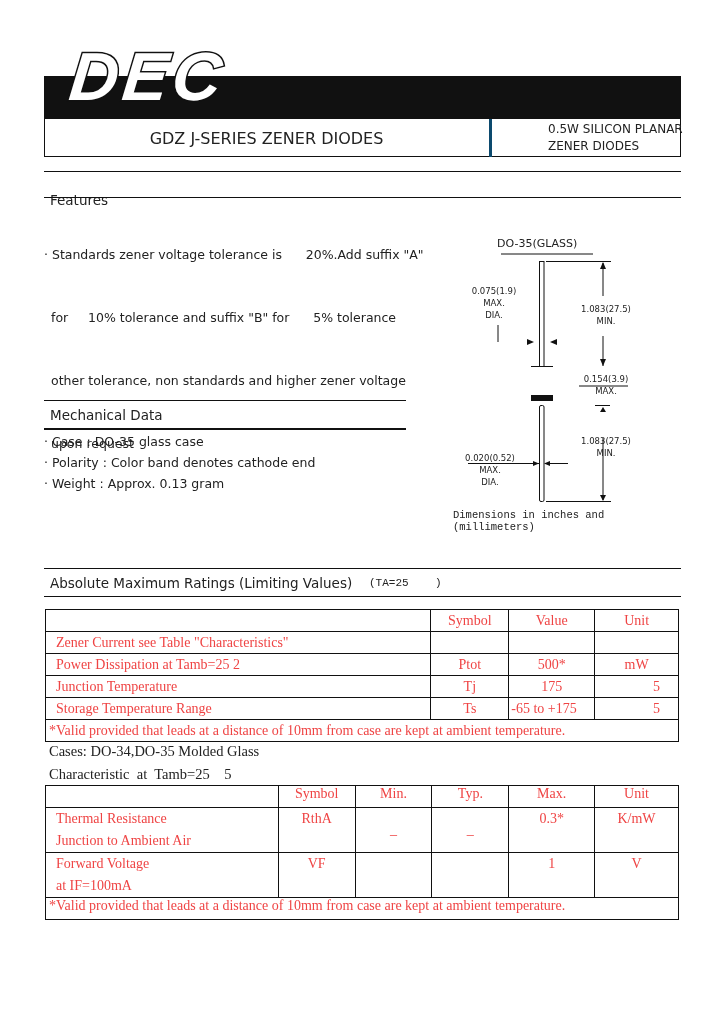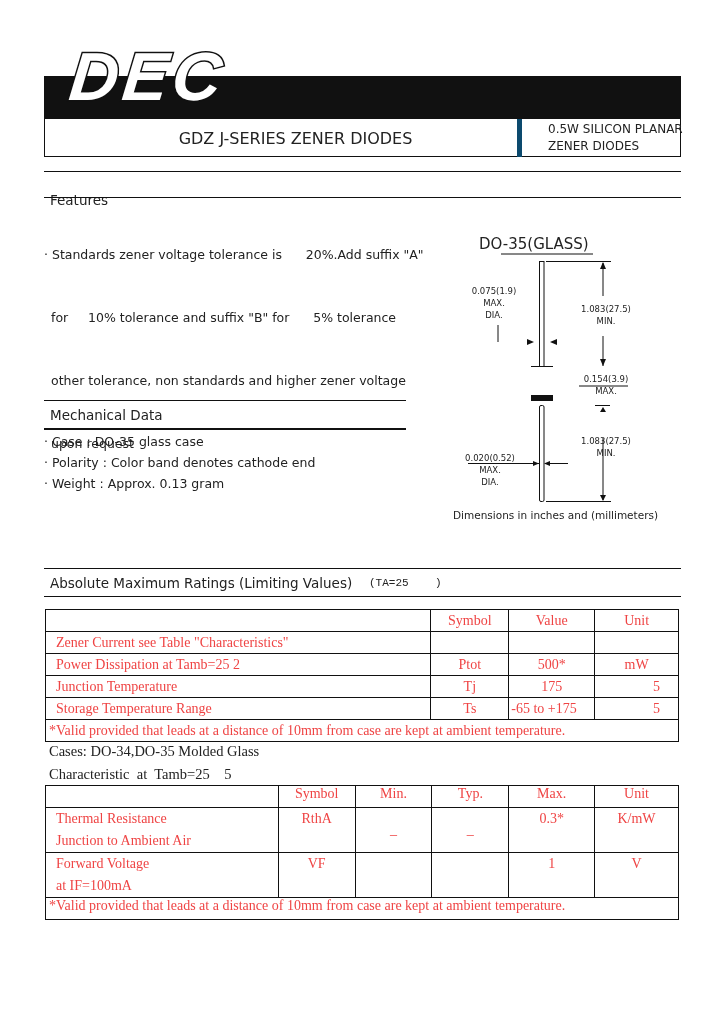--- a/index.html
+++ b/index.html
@@ -4,21 +4,21 @@
 <style>
   html, body { margin:0; padding:0; background:#ffffff; }
   body { width:720px; height:1012px; position:relative; overflow:hidden; color:#111; font-family:"DejaVu Sans", sans-serif; }
   .abs { position:absolute; }
 
   
   .logo-bar { left:44px; top:76px; width:637px; height:43px; background:#111; }
   .logo { left:70px; top:42px; font-family:"Liberation Sans", sans-serif; font-weight:bold; font-style:italic; font-size:68px; letter-spacing:4px; color:#fff; line-height:1;
           -webkit-text-stroke:3px #111; paint-order:stroke fill; transform:skewX(-6deg); }
   .title-box { left:44px; top:119px; width:637px; height:38px; border:1px solid #111; border-top:none; box-sizing:border-box; }
-  .title-main { left:44px; top:119px; width:448px; height:38px; display:flex; align-items:center; justify-content:center; font-size:16px; color:#222; border-right:5px solid #0c4a6e; box-sizing:border-box;margin-left:30px; }
+  .title-main { left:44px; top:119px; width:448px; height:38px; display:flex; align-items:center; justify-content:center; font-size:16px; color:#222; border-right:3px solid #0c4a6e; box-sizing:border-box; }
   .title-sub { left:500px; top:121px; font-size:12px; line-height:17px; color:#222;margin-left:48px; }
 
   
   .hline { height:1px; background:#111; }
   .section-h { font-size:13.5px; color:#222; }
   .body-text { font-size:12.5px; color:#222; line-height:21px; }
 
   
   .diag-text { font-size:8.5px; color:#222; text-align:center; line-height:12px; }
   .diag-caption { font-size:10.5px; color:#222; }
@@ -92,21 +92,21 @@
       <polygon points="193,136 190,129 196,129"></polygon>
       <polygon points="124,112 117,109 117,115"></polygon>
       <polygon points="140,112 147,109 147,115"></polygon>
       <polygon points="193,177 190,182 196,182"></polygon>
       <polygon points="193,271 190,265 196,265"></polygon>
       <polygon points="129,233.5 123,231 123,236"></polygon>
       <polygon points="134,233.5 140,231 140,236"></polygon>
       <rect x="121" y="165" width="22" height="6"></rect>
     </g>
   </svg>
-  <div class="abs diag-text" style="left:69px; top:8px; font-size:15px;">DO-35(GLASS)</div>
+  <div class="abs diag-text" style="left:87px; top:8px; font-size:11px;">DO-35(GLASS)</div>
   <div class="abs diag-text" style="left:54px; top:55px; width:60px;">
     <div>0.075(1.9)</div>
     <div>MAX.</div>
     <div>DIA.</div>
   </div>
   <div class="abs diag-text" style="left:166px; top:73px; width:60px;">
     <div>1.083(27.5)</div>
     <div>MIN.</div>
   </div>
   <div class="abs diag-text" style="left:166px; top:143px; width:60px;">
@@ -115,21 +115,21 @@
   </div>
   <div class="abs diag-text" style="left:166px; top:205px; width:60px;">
     <div>1.083(27.5)</div>
     <div>MIN.</div>
   </div>
   <div class="abs diag-text" style="left:50px; top:222px; width:60px;">
     <div>0.020(0.52)</div>
     <div>MAX.</div>
     <div>DIA.</div>
   </div>
-  <div class="abs diag-caption" style="left:43px; top:279px;">Dimensions in inches and (millimeters)</div>
+  <div class="abs diag-caption" style="left:43px; top:279px;font-family:Liberation Mono, monospace;">Dimensions in inches and (millimeters)</div>
 </div>
 
 <div class="abs hline" style="left:44px; top:568px; width:637px;"></div>
 <div class="abs section-h" style="left:50px; top:575px;">Absolute Maximum Ratings (Limiting Values)</div>
 <div class="abs" style="left:369px; top:577px; font-size:11px; color:#222; white-space:pre;font-family:Liberation Mono, monospace;">(TA=25    )</div>
 <div class="abs hline" style="left:44px; top:596px; width:637px;"></div>
 
 <table class="abs" style="left:45px; top:609px; width:634px;">
   <colgroup>
       <col style="width:386px">

